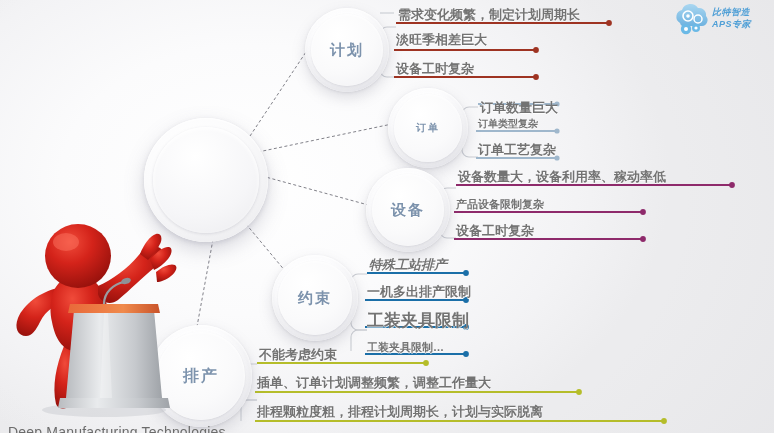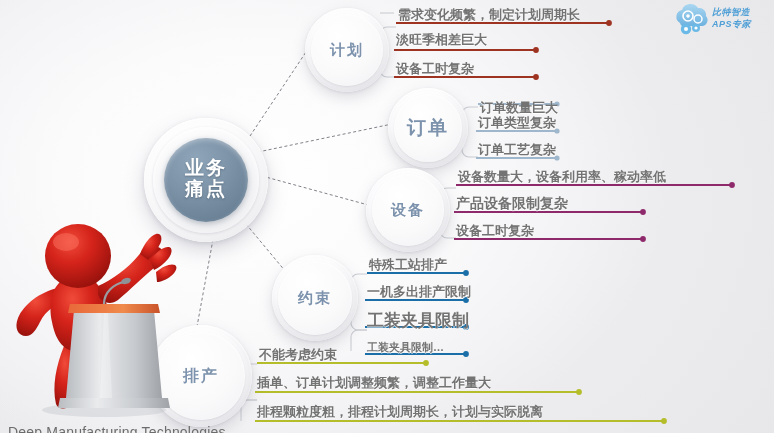--- a/index.html
+++ b/index.html
@@ -151,34 +151,30 @@
       <circle cx="426" cy="363" r="2.9" fill="#b5bd2a"></circle>
       <line x1="255" y1="392" x2="578" y2="392" stroke="#b5bd2a" stroke-width="2"></line>
       <circle cx="579" cy="392" r="2.9" fill="#b5bd2a"></circle>
       <line x1="255" y1="421" x2="663" y2="421" stroke="#b5bd2a" stroke-width="2"></line>
       <circle cx="664" cy="421" r="2.9" fill="#b5bd2a"></circle>
     </g>
   </svg>
 
   <div class="node" id="hub">
     <div class="ring2"></div>
-    <div class="core">
-      <span>业务</span>
-      <span>痛点</span>
-    </div>
   </div>
 
   <div class="node" style="left:305px;top:8px;width:84px;height:84px;">
     <div class="ring"></div>
     <div class="lbl" style="font-size:15px;">计划</div>
   </div>
 
   <div class="node" style="left:388px;top:88px;width:80px;height:80px;">
     <div class="ring"></div>
-    <div class="lbl" style="font-size:19px;">订单</div>
+    <div class="lbl" style="font-size:10px;">订单</div>
   </div>
 
   <div class="node" style="left:366px;top:168px;width:84px;height:84px;justify-content:center;">
     <div class="ring"></div>
     <div class="lbl" style="font-size:15px;">设备</div>
   </div>
 
   <div class="node" style="left:272px;top:255px;width:86px;height:86px;">
     <div class="ring"></div>
     <div class="lbl" style="font-size:15px;">约束</div>
@@ -199,41 +195,41 @@
     <div class="row" style="left:396px;top:59px;">
       <span class="txt" style="font-size:13px;">设备工时复杂</span>
     </div>
   </div>
 
   <div class="branch">
     <div class="row" style="left:480px;top:98px;">
       <span class="txt" style="font-size:13px;">订单数量巨大</span>
     </div>
     <div class="row" style="left:478px;top:113px;">
-      <span class="txt" style="font-size:13px;">订单类型复杂</span>
+      <span class="txt" style="font-size:10px;">订单类型复杂</span>
     </div>
     <div class="row" style="left:478px;top:140px;text-align:right;">
       <span class="txt" style="font-size:13px;">订单工艺复杂</span>
     </div>
   </div>
 
   <div class="branch">
     <div class="row" style="left:458px;top:167px;">
       <span class="txt" style="font-size:13px;">设备数量大，设备利用率、稼动率低</span>
     </div>
     <div class="row" style="left:456px;top:194px;">
-      <span class="txt" style="font-size:14px;">产品设备限制复杂</span>
+      <span class="txt" style="font-size:11px;">产品设备限制复杂</span>
     </div>
     <div class="row" style="left:456px;top:221px;">
       <span class="txt" style="font-size:13px;">设备工时复杂</span>
     </div>
   </div>
 
   <div class="branch">
-    <div class="row" style="left:369px;top:255px;">
+    <div class="row" style="left:369px;top:255px;font-style:italic;">
       <span class="txt" style="font-size:13px;">特殊工站排产</span>
     </div>
     <div class="row" style="left:367px;top:282px;">
       <span class="txt" style="font-size:13px;">一机多出排产限制</span>
     </div>
     <div class="row" style="left:367px;top:309px;">
       <span class="txt" style="font-size:17px;">工装夹具限制</span>
     </div>
     <div class="row" style="left:367px;top:337px;">
       <span class="txt" style="font-size:11px;">工装夹具限制…</span>

